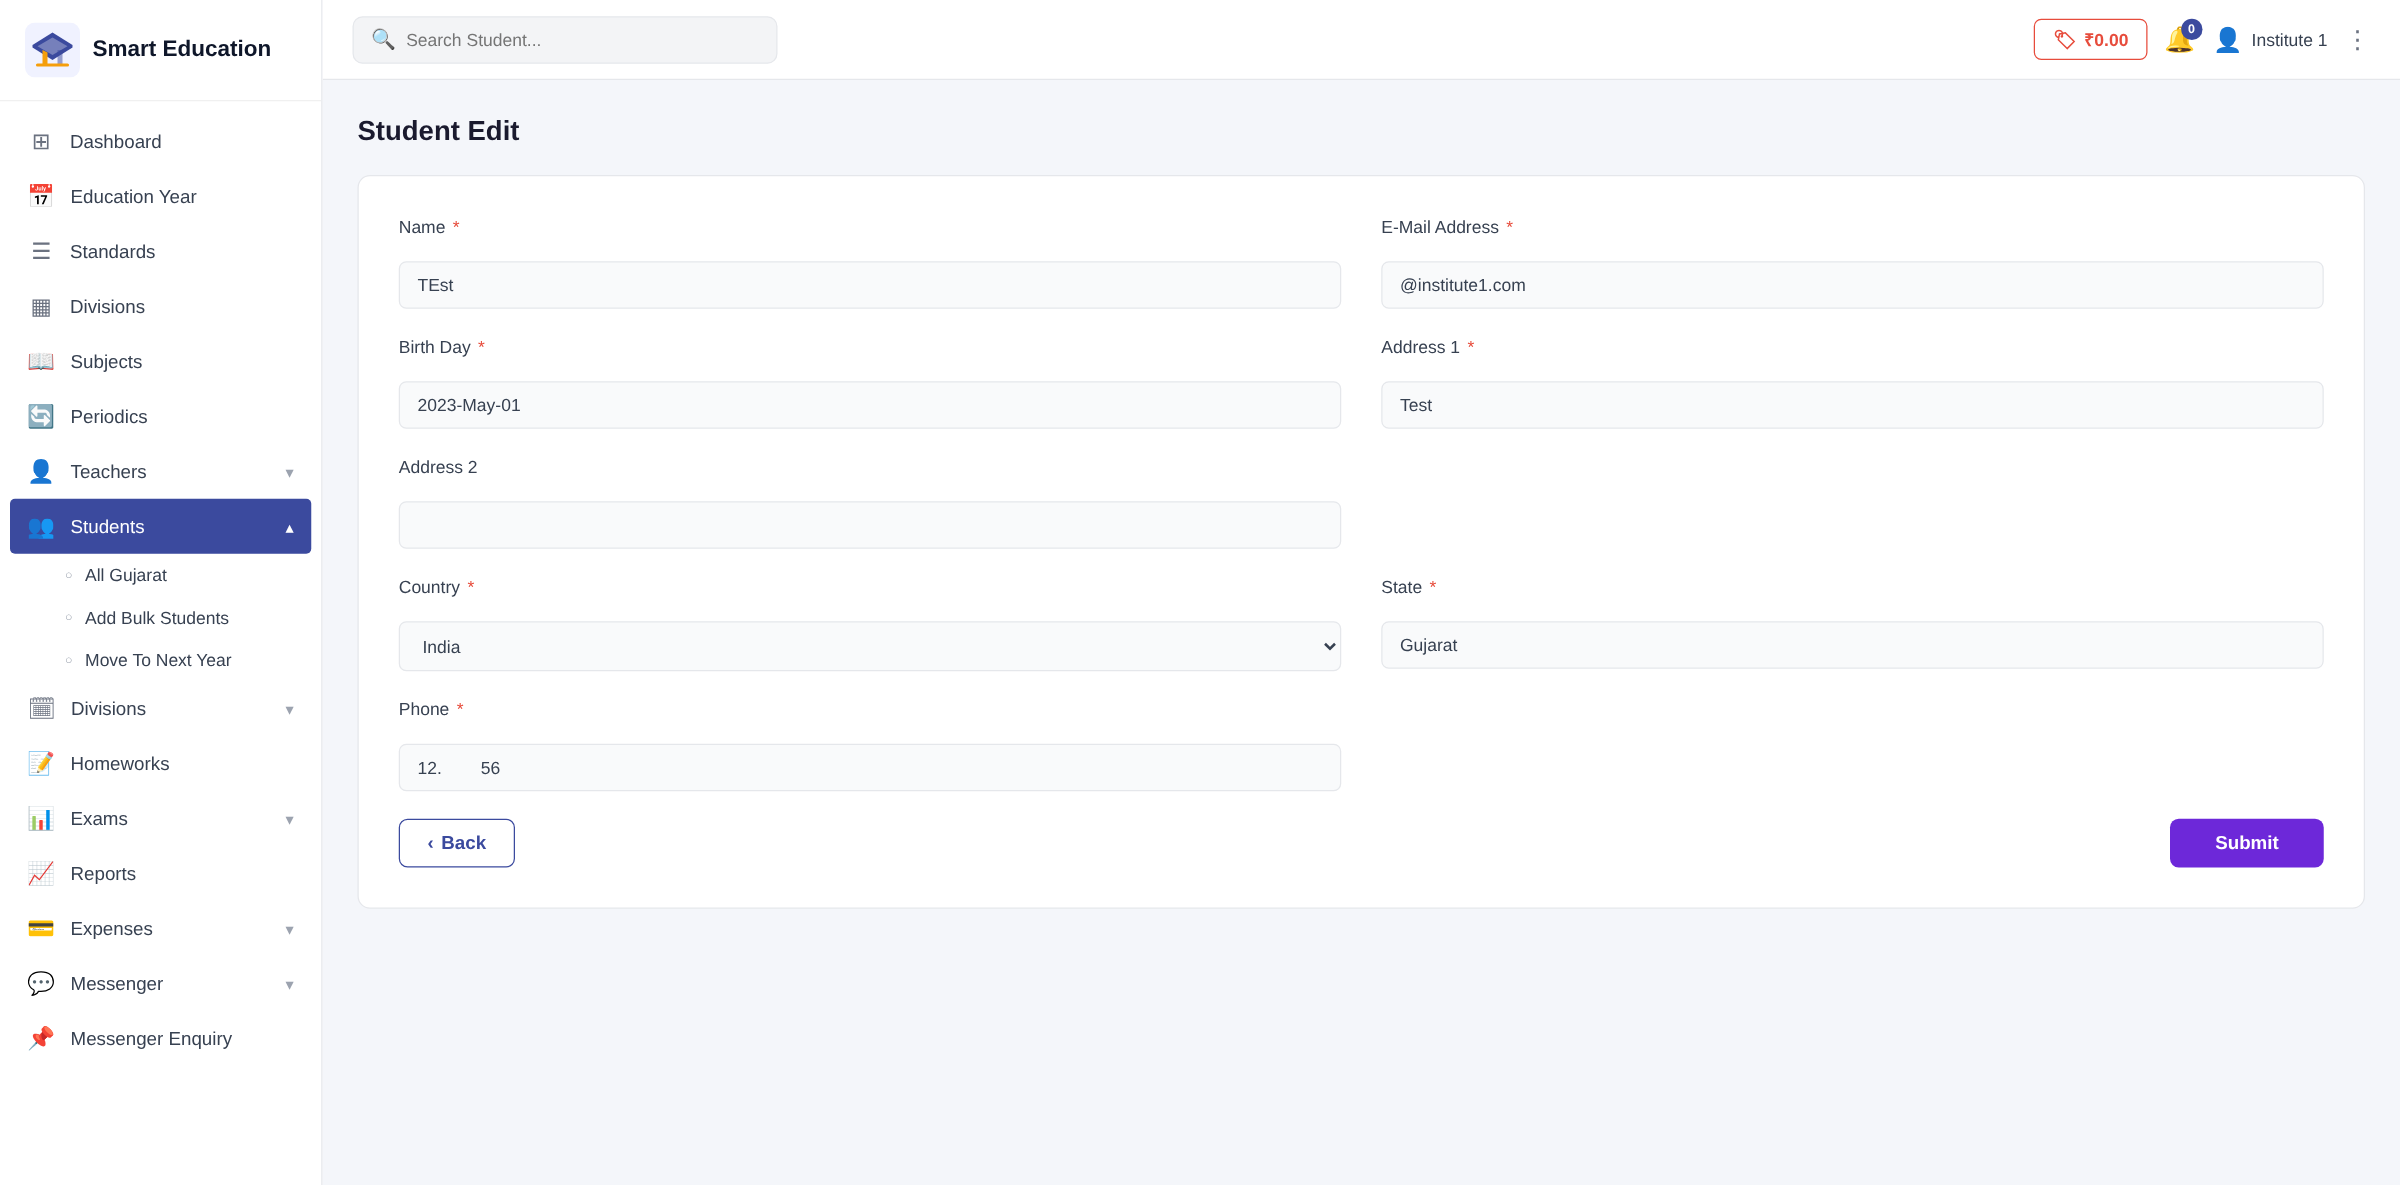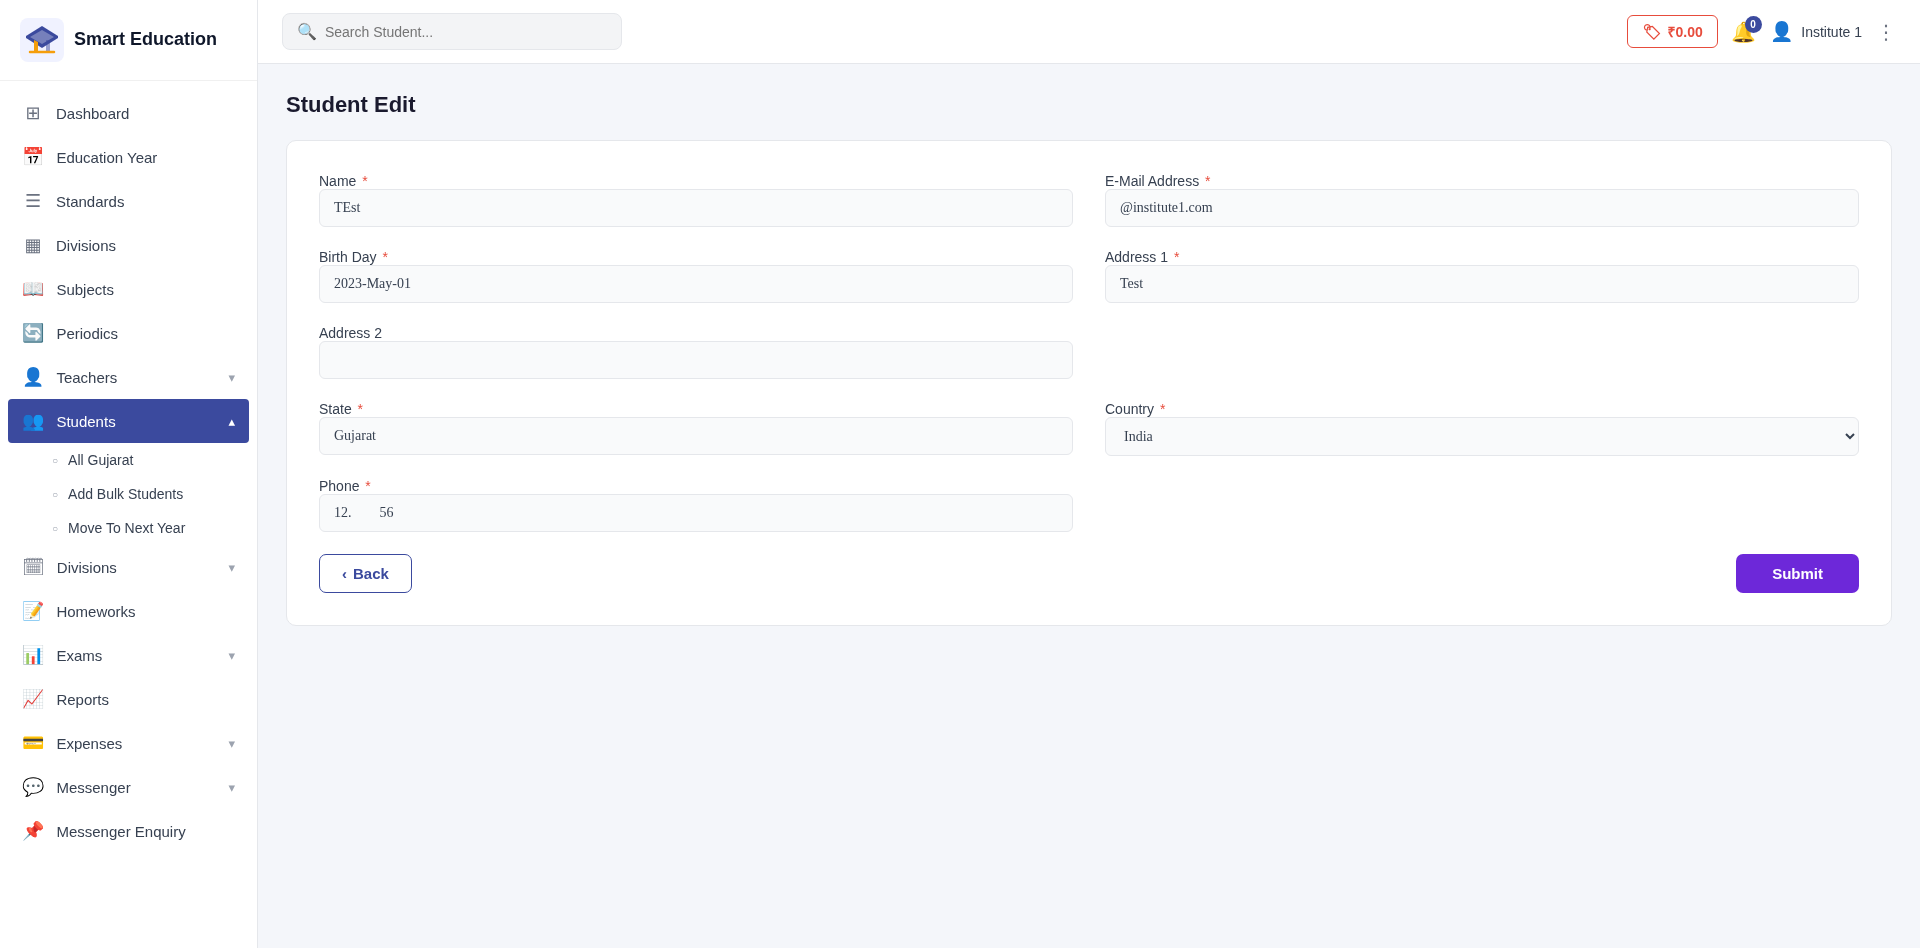--- a/index.html
+++ b/index.html
@@ -193,37 +193,36 @@
     }
     .form-row {
       display: grid;
       grid-template-columns: 1fr 1fr;
       gap: 24px 32px;
       margin-bottom: 22px;
     }
     .form-group {
       display: flex;
       flex-direction: column;
-      gap: 0;
+      gap: 20px;
     }
     .form-label {
       font-size: 14px;
       color: #374151;
       font-weight: 500;
     }
     .required { color: #e74c3c; margin-left: 2px; }
     .form-input {
       border: 1.5px solid #e5e7eb;
       border-radius: 6px;
       padding: 10px 14px;
       font-size: 14px;
       color: #374151;
       background: #f9fafb;
       outline: none;
-      font-family: Liberation Serif, serif;
     }
     .form-select {
       border: 1.5px solid #e5e7eb;
       border-radius: 6px;
       padding: 10px 14px;
       font-size: 14px;
       color: #374151;
       background: #f9fafb;
       outline: none;
       appearance: auto;
@@ -443,33 +442,33 @@
           <label class="form-label">Address 2</label>
           <input class="form-input" type="text" value="" style="">
         </div>
         <div class="form-group">
         </div>
       </div>
 
       <div class="form-row">
         <div class="form-group">
           <label class="form-label">
-            <span>State</span><span class="required"> *</span>
-          </label>
-          <input class="form-input" type="text" value="Gujarat" style="">
-        </div>
-        <div class="form-group">
-          <label class="form-label">
             <span>Country</span><span class="required"> *</span>
           </label>
           <select class="form-select form-input">
             <option>India</option>
             <option>United States</option>
             <option>United Kingdom</option>
           </select>
+        </div>
+        <div class="form-group">
+          <label class="form-label">
+            <span>State</span><span class="required"> *</span>
+          </label>
+          <input class="form-input" type="text" value="Gujarat" style="">
         </div>
       </div>
 
       <div class="form-row" style="grid-template-columns: 1fr 1fr;">
         <div class="form-group">
           <label class="form-label">
             <span>Phone</span><span class="required"> *</span>
           </label>
           <input class="form-input" type="tel" value="12.        56" style="">
         </div>

